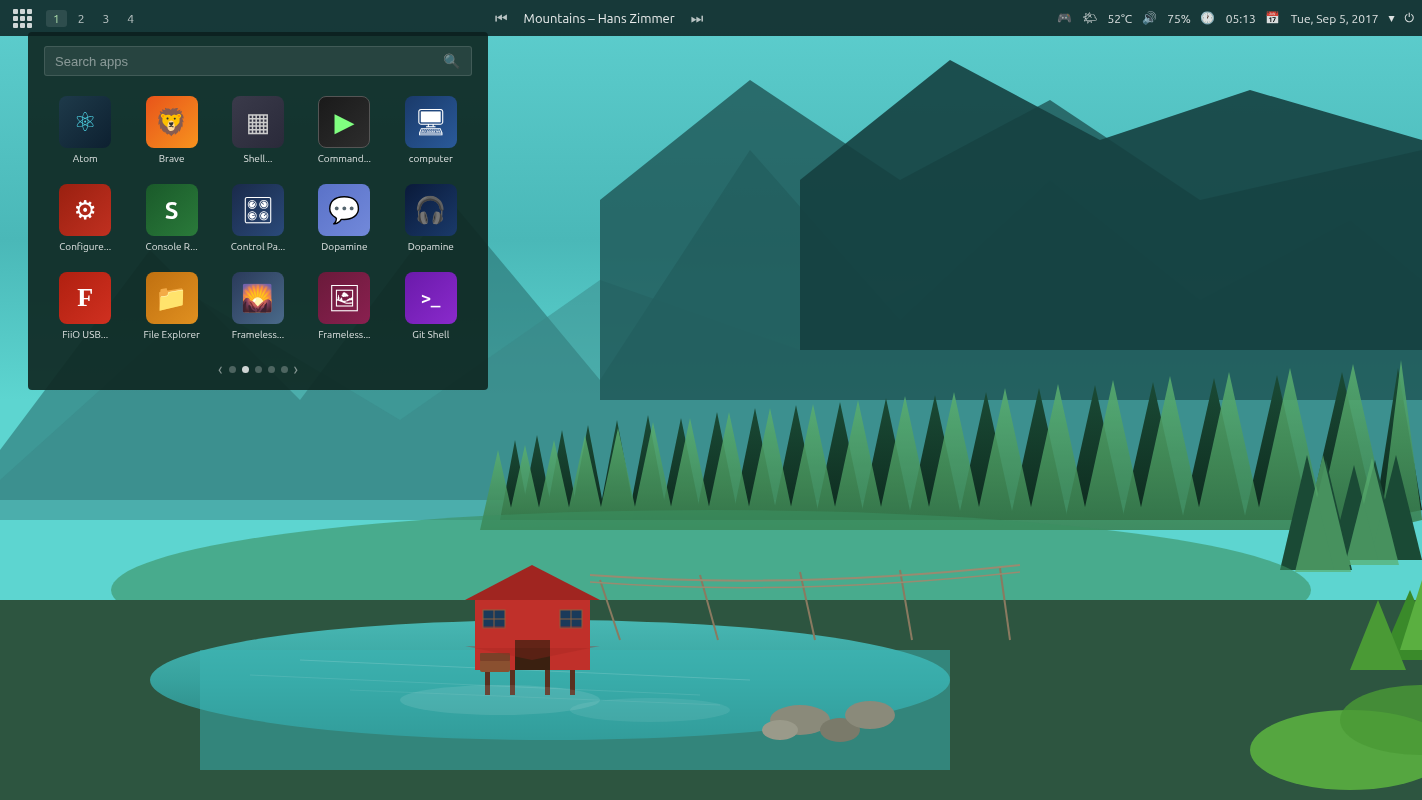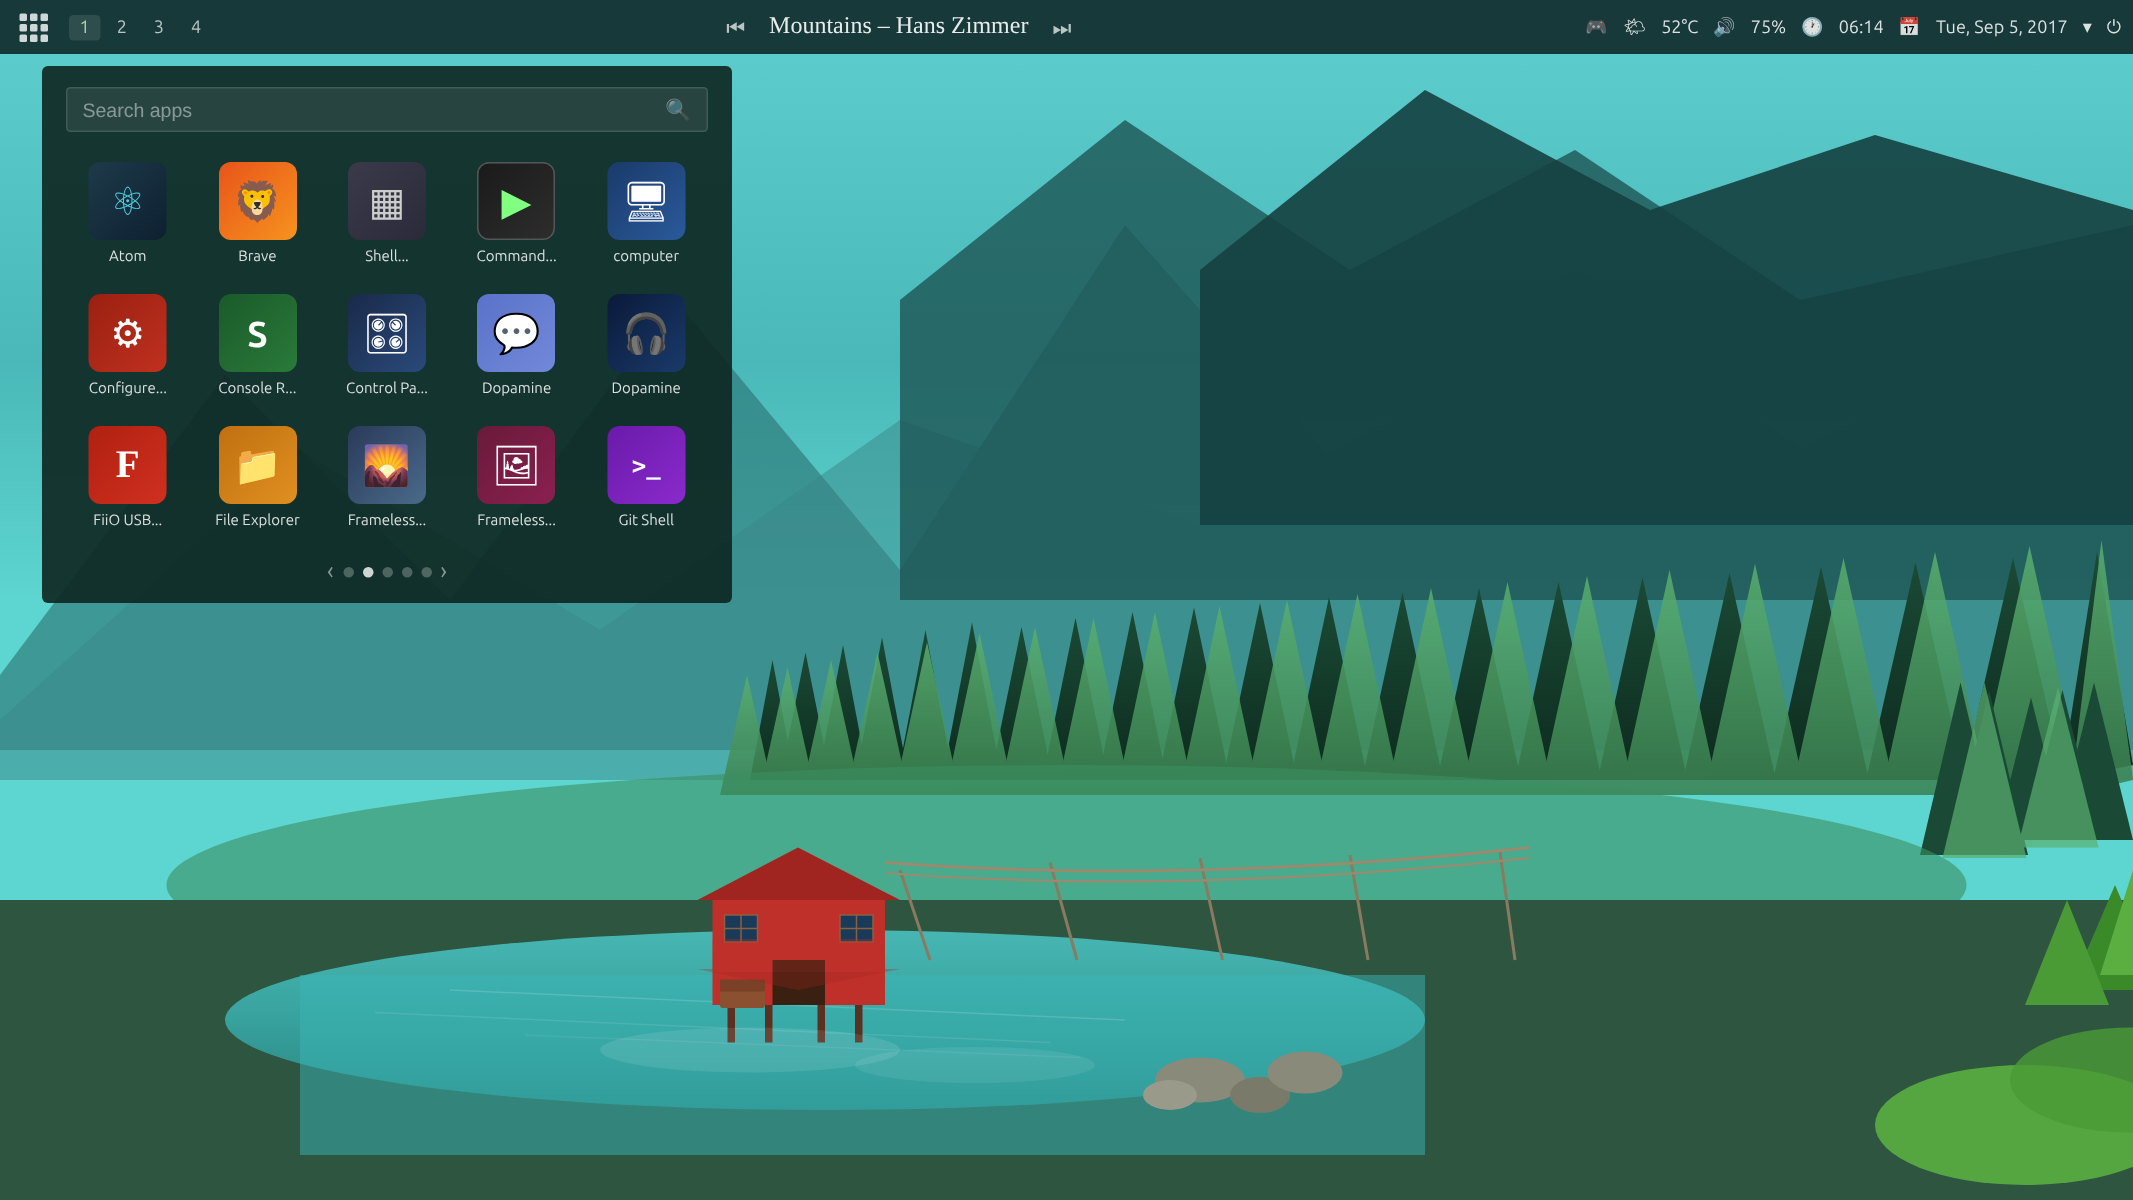--- a/index.html
+++ b/index.html
@@ -104,22 +104,21 @@
     }
 
     .media-control {
       color: rgba(255,255,255,0.7);
       font-size: 14px;
       cursor: pointer;
     }
 
     .media-title {
       color: rgba(255,255,255,0.9);
-      font-size: 16px;
-      font-family: Liberation Serif, serif;
+      font-size: 13px;
     }
 
     .taskbar-right {
       display: flex;
       align-items: center;
       gap: 10px;
     }
 
     .taskbar-right span {
       color: rgba(255,255,255,0.85);
@@ -127,21 +126,21 @@
     }
 
     .taskbar-icon {
       color: rgba(255,255,255,0.75);
       font-size: 13px;
     }
 
     
     .app-launcher {
       position: absolute;
-      top: 44px;
+      top: 32px;
       left: 28px;
       width: 460px;
       background: rgba(15, 40, 35, 0.92);
       border-radius: 4px;
       padding: 14px 16px 12px;
       z-index: 50;
     }
 
     .search-bar {
       display: flex;
@@ -439,21 +438,21 @@
       <span class="media-control">⏭</span>
     </div>
 
     <div class="taskbar-right">
       <span class="taskbar-icon">🎮</span>
       <span class="taskbar-icon">🌤</span>
       <span>52°C</span>
       <span class="taskbar-icon">🔊</span>
       <span>75%</span>
       <span class="taskbar-icon">🕐</span>
-      <span>06:14</span>
+      <span>05:13</span>
       <span class="taskbar-icon">📅</span>
       <span>Tue, Sep 5, 2017</span>
       <span class="taskbar-icon">▾</span>
       <span class="taskbar-icon">⏻</span>
     </div>
   </div>
 
   <div class="app-launcher">
     <div class="search-bar">
       <input type="text" placeholder="Search apps" style="">

